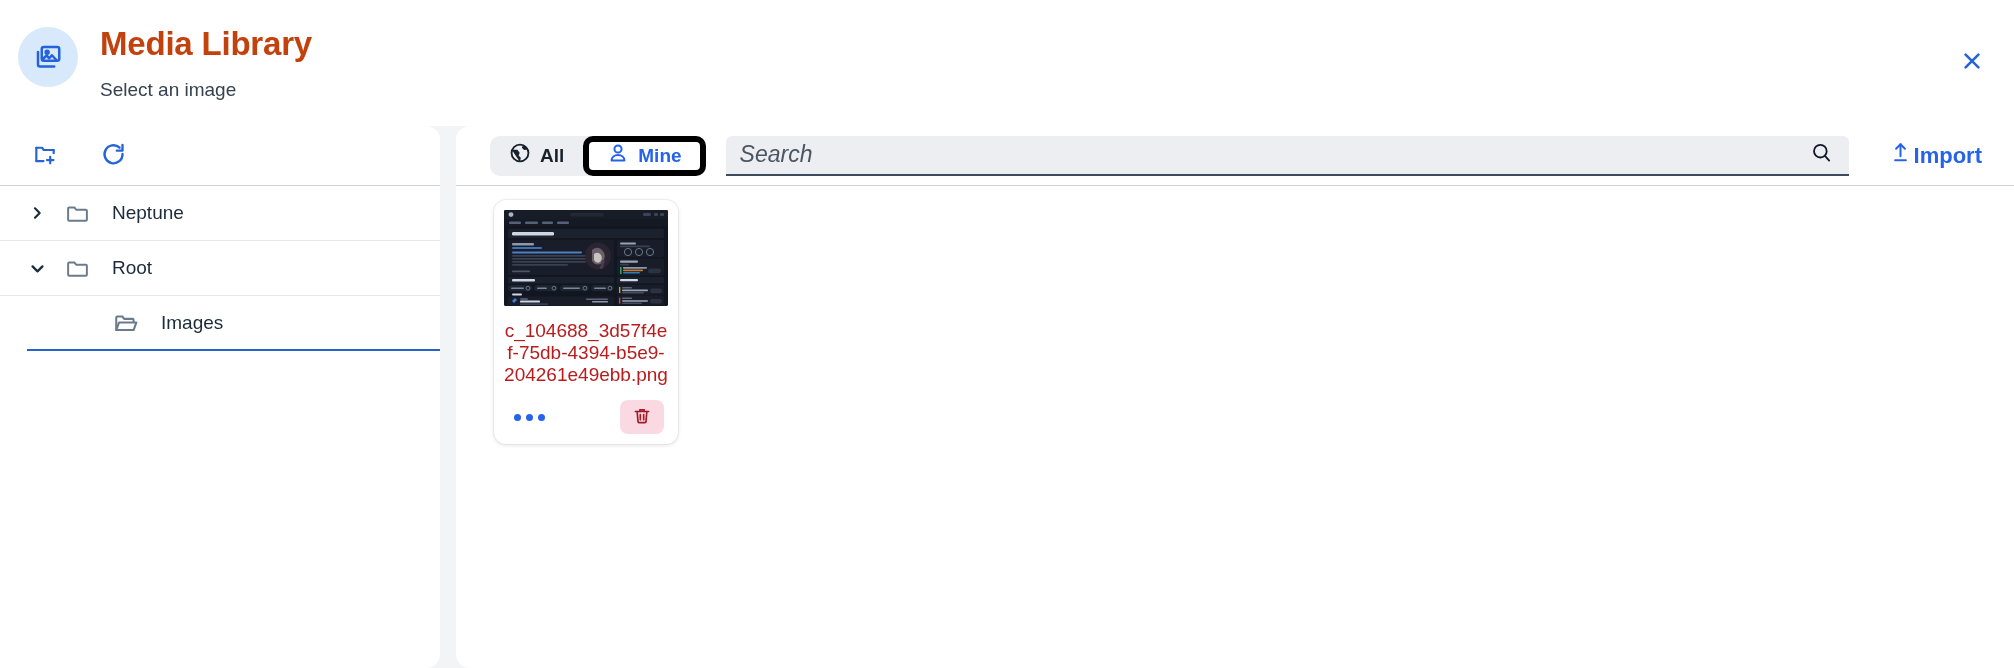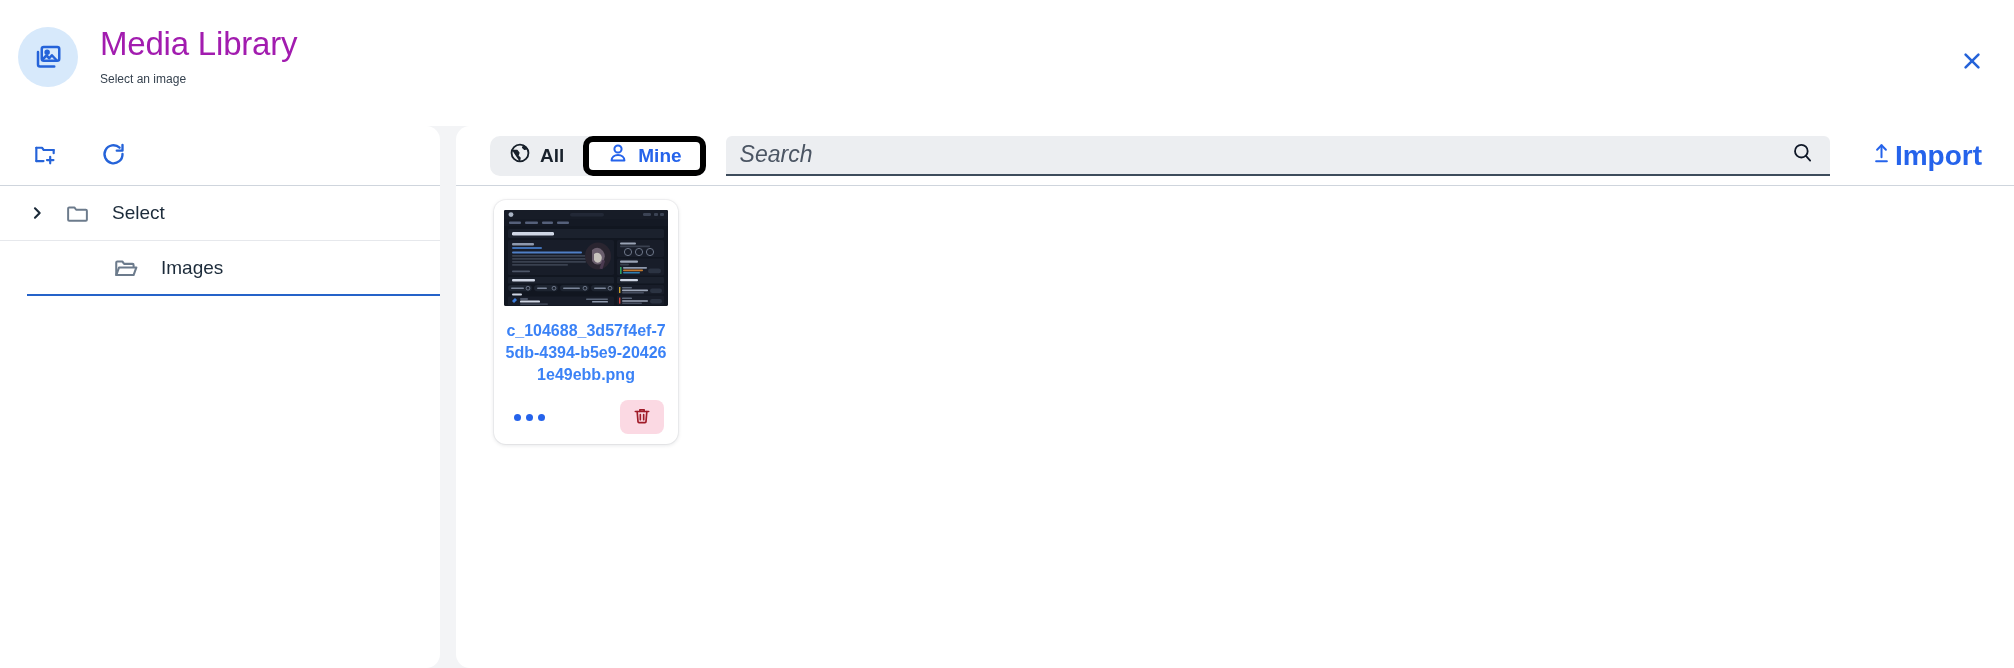--- a/index.html
+++ b/index.html
@@ -22,25 +22,25 @@
     flex: 0 0 126px;
   }
   .header-badge {
     width: 60px; height: 60px; border-radius: 50%;
     background: #d7e9fb;
     display: flex; align-items: center; justify-content: center;
     margin-top: 9px; flex: 0 0 60px;
   }
   .header-texts { margin-left: 22px; padding-top: 4px; }
   .header-title {
-    font-size: 33px; font-weight: normal; color: #a21caf;
+    font-size: 33px; font-weight: bold; color: #c2410c;
     letter-spacing: -0.2px; line-height: 44px;
   }
   .header-sub {
-    font-size: 12px; color: #36424f; line-height: 26px; 
+    font-size: 19px; color: #36424f; line-height: 26px; margin-top: 11px;
   }
   .close-btn {
     position: absolute; right: 24px; top: 44px;
     width: 36px; height: 36px;
     display: flex; align-items: center; justify-content: center;
     cursor: pointer; background: transparent; border: none;
   }
 
   
   .body {
@@ -147,21 +147,21 @@
     flex: 1 1 auto; min-width: 0;
     border: none; outline: none; background: transparent;
     font-family: "Liberation Sans", sans-serif;
     font-size: 23px; font-style: italic; color: #4b5563;
   }
   .search-input::placeholder { color: #4b5563; opacity: 1; font-style: italic; }
   .import-btn {
     display: flex; align-items: center; gap: 2px;
     background: transparent; border: none; cursor: pointer;
     padding: 0 10px 0 26px; height: 40px;
-    font-size: 28px; font-weight: bold; color: #2563eb;
+    font-size: 22px; font-weight: bold; color: #2563eb;
     flex: 0 0 auto;
   }
 
   
   .grid {
     flex: 1 1 auto;
     padding: 14px 0 0 38px;
     display: flex; flex-wrap: wrap; gap: 18px;
     align-content: flex-start;
     overflow: hidden;
@@ -176,21 +176,21 @@
     cursor: pointer;
   }
   .thumb {
     width: 100%; height: 96px;
     border-radius: 2px; overflow: hidden;
     background: #10141c;
     display: block;
   }
   .card-name {
     margin-top: 14px;
-    font-size: 16px; font-weight: bold; color: #3b82f6;
+    font-size: 19px; font-weight: normal; color: #b91c1c;
     text-align: center; line-height: 22px;
     word-break: break-all;
   }
   .card-actions {
     margin-top: 14px;
     display: flex; align-items: center; justify-content: space-between;
     padding: 0 4px 2px 6px;
   }
   .dots { display: flex; gap: 5px; align-items: center; cursor: pointer; background:none;border:none;padding:4px; }
   .dot { width: 7px; height: 7px; border-radius: 50%; background: #2563eb; display: block; }
@@ -258,23 +258,36 @@
           <span class="tree-caret">
             <svg width="16" height="16" viewBox="0 0 24 24" fill="none" stroke="#1c2b3a" stroke-width="3.2" stroke-linecap="round" stroke-linejoin="round">
               <path d="M9 5l7 7-7 7"></path>
             </svg>
           </span>
           <span class="tree-folder-ic">
             <svg width="25" height="25" viewBox="0 0 24 24" fill="none" stroke="#6c7b8c" stroke-width="1.9" stroke-linejoin="round" stroke-linecap="round">
               <path d="M3 7.2a1 1 0 0 1 1-1h5l1.7 2.2H20a1 1 0 0 1 1 1V18a1 1 0 0 1-1 1H4a1 1 0 0 1-1-1z"></path>
             </svg>
           </span>
-          <span class="tree-label">Select</span>
-        </div>
-
+          <span class="tree-label">Neptune</span>
+        </div>
+
+        <div class="tree-item">
+          <span class="tree-caret">
+            <svg width="17" height="17" viewBox="0 0 24 24" fill="none" stroke="#1c2b3a" stroke-width="3.2" stroke-linecap="round" stroke-linejoin="round">
+              <path d="M5 9l7 7 7-7"></path>
+            </svg>
+          </span>
+          <span class="tree-folder-ic">
+            <svg width="25" height="25" viewBox="0 0 24 24" fill="none" stroke="#6c7b8c" stroke-width="1.9" stroke-linejoin="round" stroke-linecap="round">
+              <path d="M3 7.2a1 1 0 0 1 1-1h5l1.7 2.2H20a1 1 0 0 1 1 1V18a1 1 0 0 1-1 1H4a1 1 0 0 1-1-1z"></path>
+            </svg>
+          </span>
+          <span class="tree-label">Root</span>
+        </div>
 
         <div class="tree-item child selected">
           <span class="tree-folder-ic">
             <svg width="26" height="26" viewBox="0 0 24 24" fill="none" stroke="#6c7b8c" stroke-width="1.9" stroke-linejoin="round" stroke-linecap="round">
               <path d="M3 18.5V7a1 1 0 0 1 1-1h4.6l1.7 2.2H18a1 1 0 0 1 1 1v1.3"></path>
               <path d="M3 18.5l2.6-7h16l-2.6 7z"></path>
             </svg>
           </span>
           <span class="tree-label">Images</span>
         </div>

